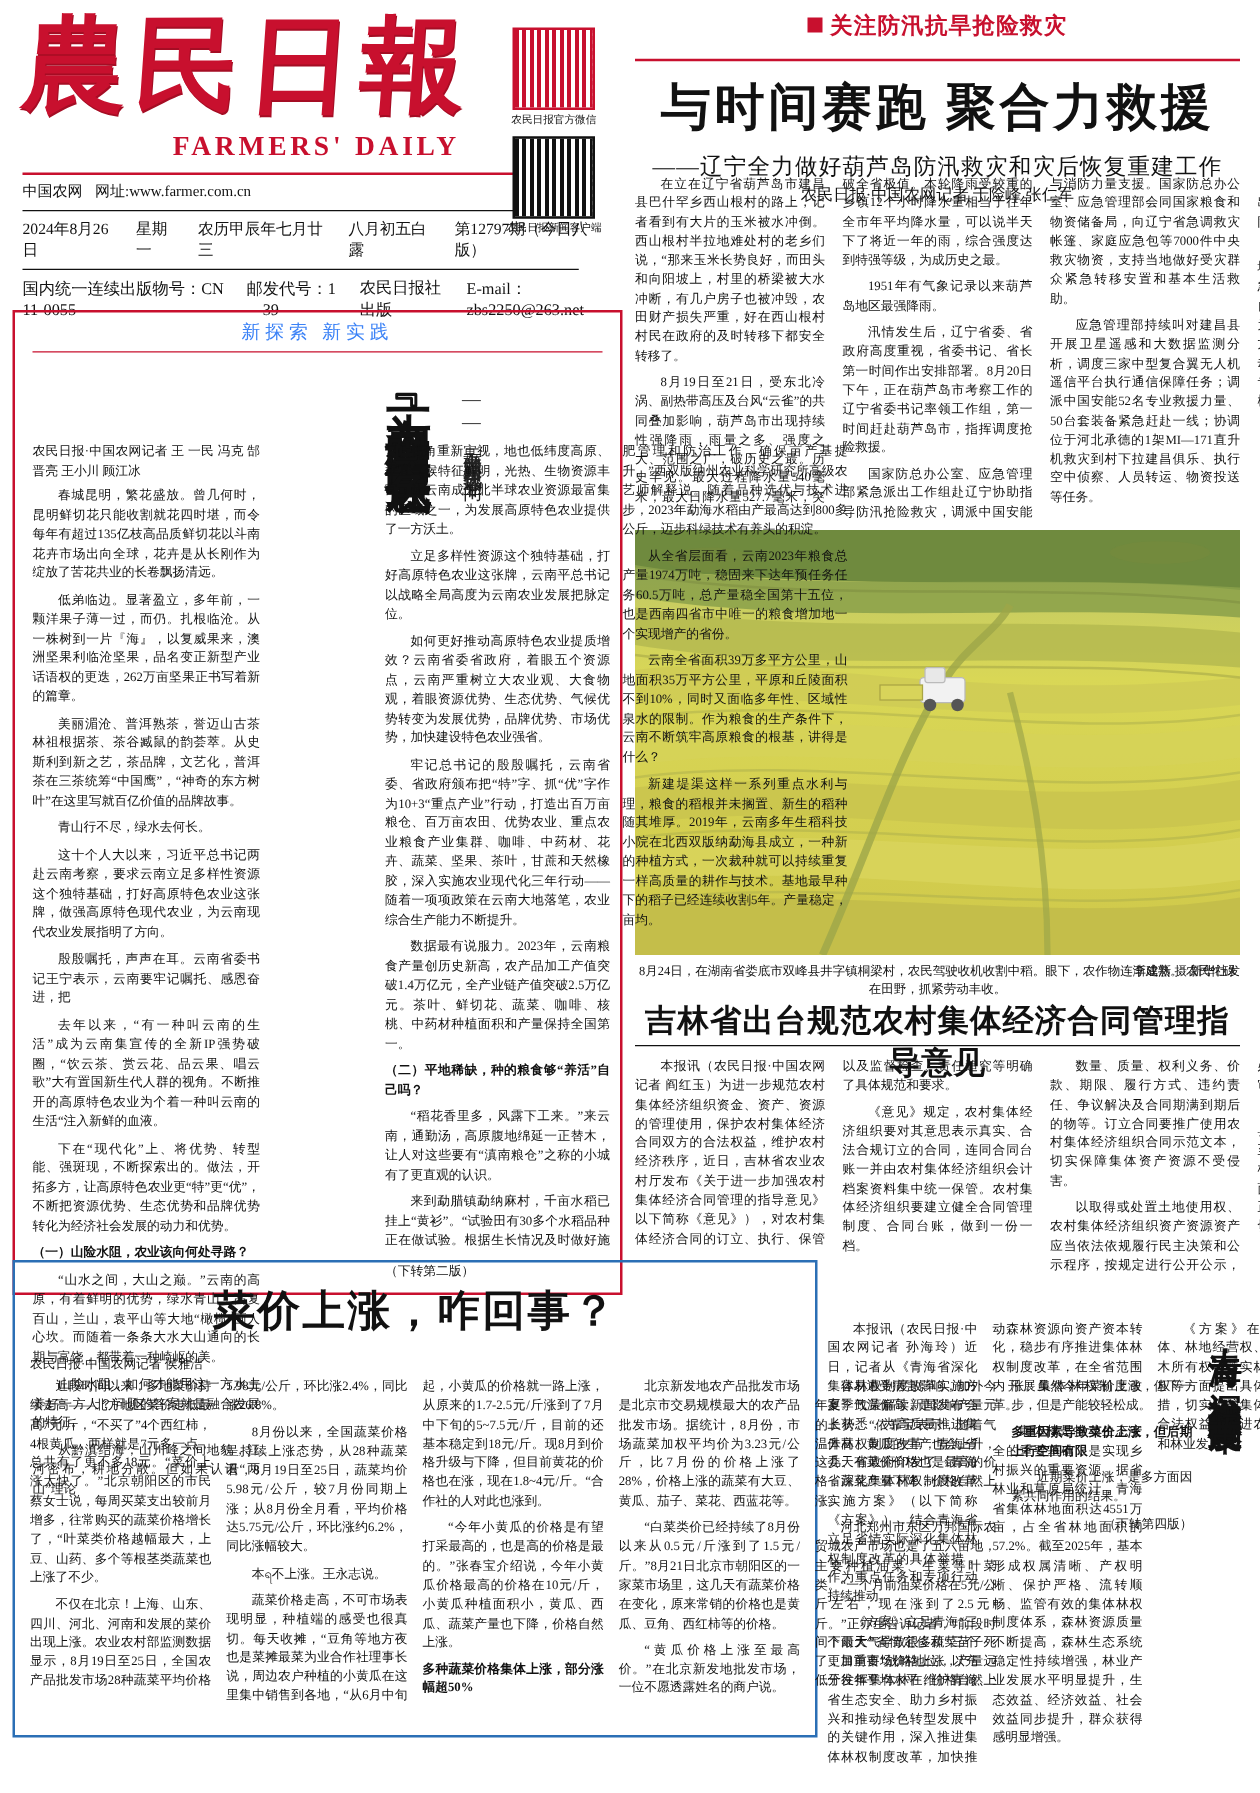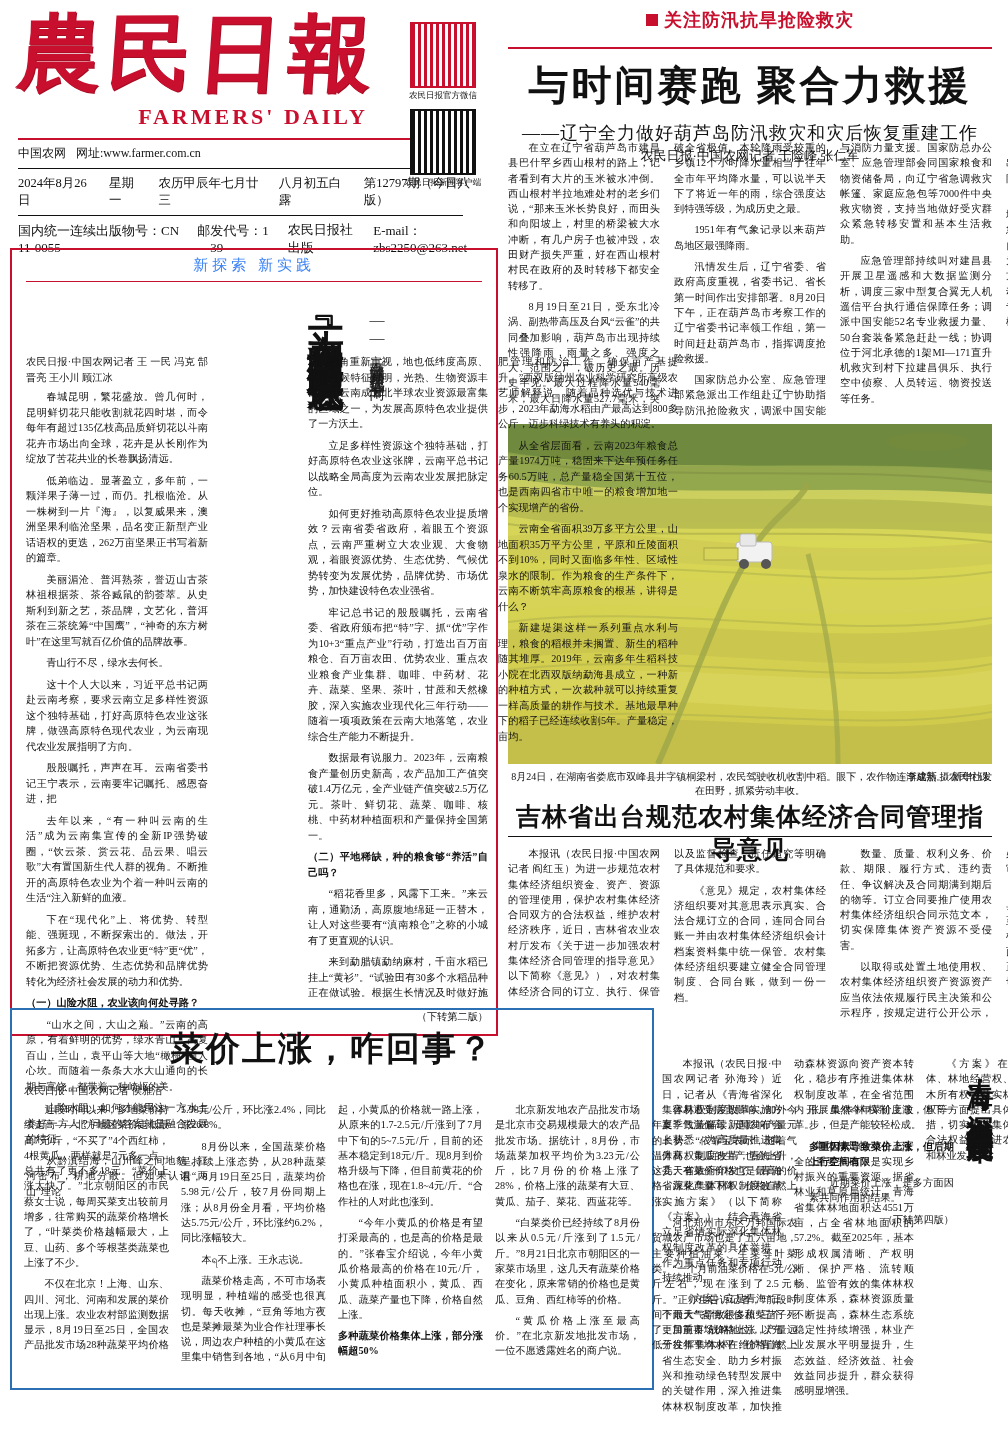--- a/index.html
+++ b/index.html
@@ -69,21 +69,21 @@
      font-size:15px;line-height:1.5;letter-spacing:2px;color:#222;}
 
   .rb-left{position:absolute;left:14px;top:104px;width:182px;height:660px;font-size:10.2px;line-height:1.52;text-align:justify;}
   .rb-left p{margin:0 0 6px 0;text-indent:2em;}
   .rb-byline{font-size:10.2px;margin-bottom:4px;}
   .rb-h3{font-weight:bold;text-indent:0 !important;}
 
   .rb-right{position:absolute;left:296px;top:104px;width:180px;height:650px;font-size:10.2px;line-height:1.52;text-align:justify;
      column-count:1;}
   .rb-right p{margin:0 0 6px 0;text-indent:2em;}
-  .rb-jump{position:absolute;left:296px;top:760px;width:180px;text-align:right;font-size:10.2px;}
+  .rb-jump{position:absolute;left:296px;top:760px;width:180px;font-size:10.2px;}
 
   
   .bbox{position:absolute;left:10px;top:1008px;width:640px;height:378px;border:2px solid #2b6fb5;}
   .bb-h{text-align:center;font-size:34px;font-weight:bold;margin-top:16px;letter-spacing:2px;}
   .bb-byline{font-size:10.2px;margin:12px 0 0 12px;}
   .bb-cols{position:absolute;left:12px;top:92px;width:616px;height:270px;column-count:4;column-gap:12px;
      font-size:10.2px;line-height:1.5;text-align:justify;font-family:Liberation Serif, serif;}
   .bb-cols p{margin:0 0 6px 0;text-indent:2em;}
   .bb-h3{font-weight:bold;text-indent:0 !important;}
 

